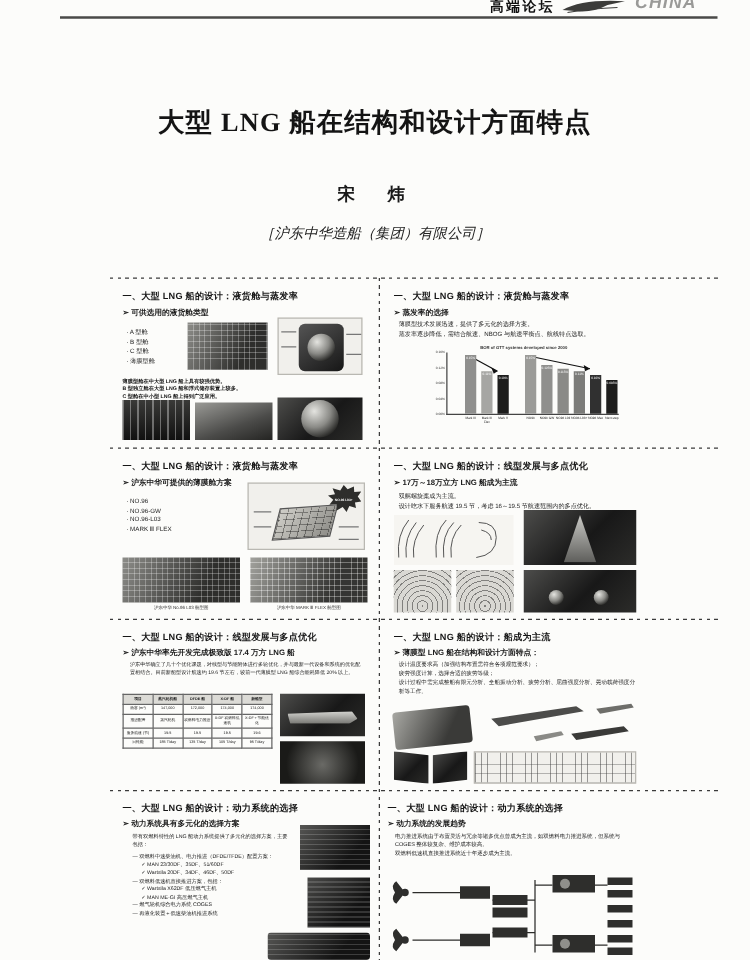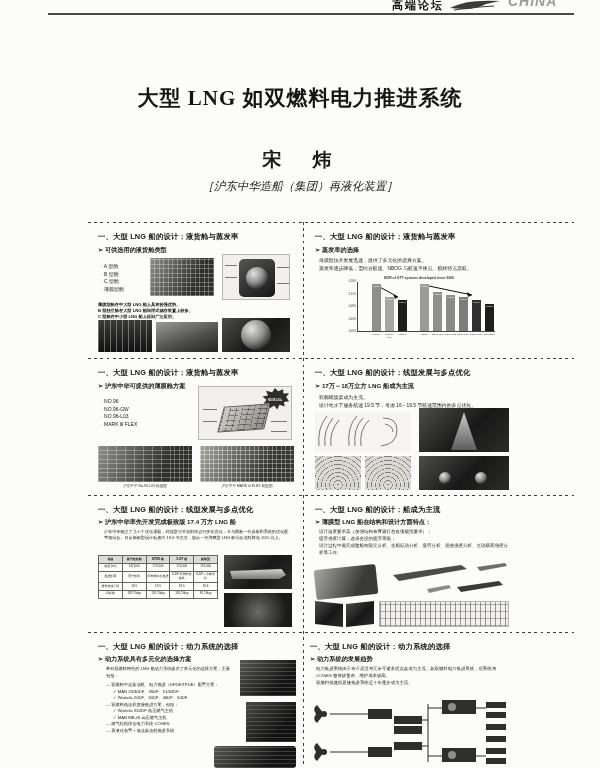--- a/index.html
+++ b/index.html
@@ -8,21 +8,21 @@
   .page { position:relative; width:600px; height:768px; background:#fcfcfa; overflow:hidden; color:#1b1b1b; }
 
   
   .head-rule { position:absolute; left:48px; right:26px; top:13px; height:2px; background:#4a4a48; }
   .forum-label { position:absolute; left:392px; top:-2px; font-size:11px; font-weight:bold; letter-spacing:2px; color:#111; }
   .china-text { position:absolute; left:508px; top:-7px; font-size:14px; font-weight:bold; font-style:italic; color:#9a9a98; letter-spacing:1px; }
   .swoosh { position:absolute; left:448px; top:-2px; }
 
   
   .art-title { position:absolute; top:84px; left:0; width:100%; text-align:center; font-family:"Liberation Serif", serif; font-size:21px; font-weight:bold; letter-spacing:1px; color:#141414; }
-  .art-author { position:absolute; top:147px; left:0; width:100%; text-align:center; font-size:19px; font-weight:bold; letter-spacing:6px; color:#1a1a1a; }
+  .art-author { position:absolute; top:147px; left:0; width:100%; text-align:center; font-size:14px; font-weight:bold; letter-spacing:6px; color:#1a1a1a; }
   .art-affil { position:absolute; top:179px; left:0; width:100%; text-align:center; font-family:"Liberation Serif", serif; font-style:italic; font-size:11.5px; color:#222; }
 
   
   .hdash { position:absolute; left:88px; right:24px; height:1px; background:repeating-linear-gradient(90deg,#3b3b3b 0 2.8px,transparent 2.8px 6.2px); }
   .vdash { position:absolute; left:303px; top:222px; bottom:0; width:1px; background:repeating-linear-gradient(180deg,#3b3b3b 0 2.8px,transparent 2.8px 6.2px); }
 
   
   .slide { position:absolute; }
   .st { font-size:7.3px; font-weight:bold; letter-spacing:.2px; color:#161616; }
   .sb { position:absolute; font-size:6.2px; font-weight:bold; color:#1a1a1a; }
@@ -77,23 +77,23 @@
 <div class="page">
 
   <div class="head-rule"></div>
   <div class="forum-label">高端论坛</div>
   <svg class="swoosh" width="56" height="14" viewBox="0 0 56 14">
     <path d="M2 10 Q 18 1 52 3 L 38 6 Q 27 12 14 11 Z" fill="#3c3c3a"></path>
     <path d="M6 12 Q 24 9 46 8" stroke="#3c3c3a" stroke-width="1" fill="none"></path>
   </svg>
   <div class="china-text">CHINA</div>
 
-  <div class="art-title">大型 LNG 如双燃料电力推进系统</div>
+  <div class="art-title">大型 LNG 船在结构和设计方面特点</div>
   <div class="art-author">宋　炜</div>
-  <div class="art-affil">［沪东中华造船（集团）再液化装置］</div>
+  <div class="art-affil">［沪东中华造船（集团）有限公司］</div>
 
   <div class="hdash" style="top:222px"></div>
   <div class="hdash" style="top:358px"></div>
   <div class="hdash" style="top:495px"></div>
   <div class="hdash" style="top:632px"></div>
   <div class="vdash"></div>
 
   <div class="slide" style="left:98px; top:232px; width:196px; height:122px;">
     <div class="st">一、大型 LNG 船的设计：液货舱与蒸发率</div>
     <div class="sb" style="top:14px">➢ 可供选用的液货舱类型</div>

